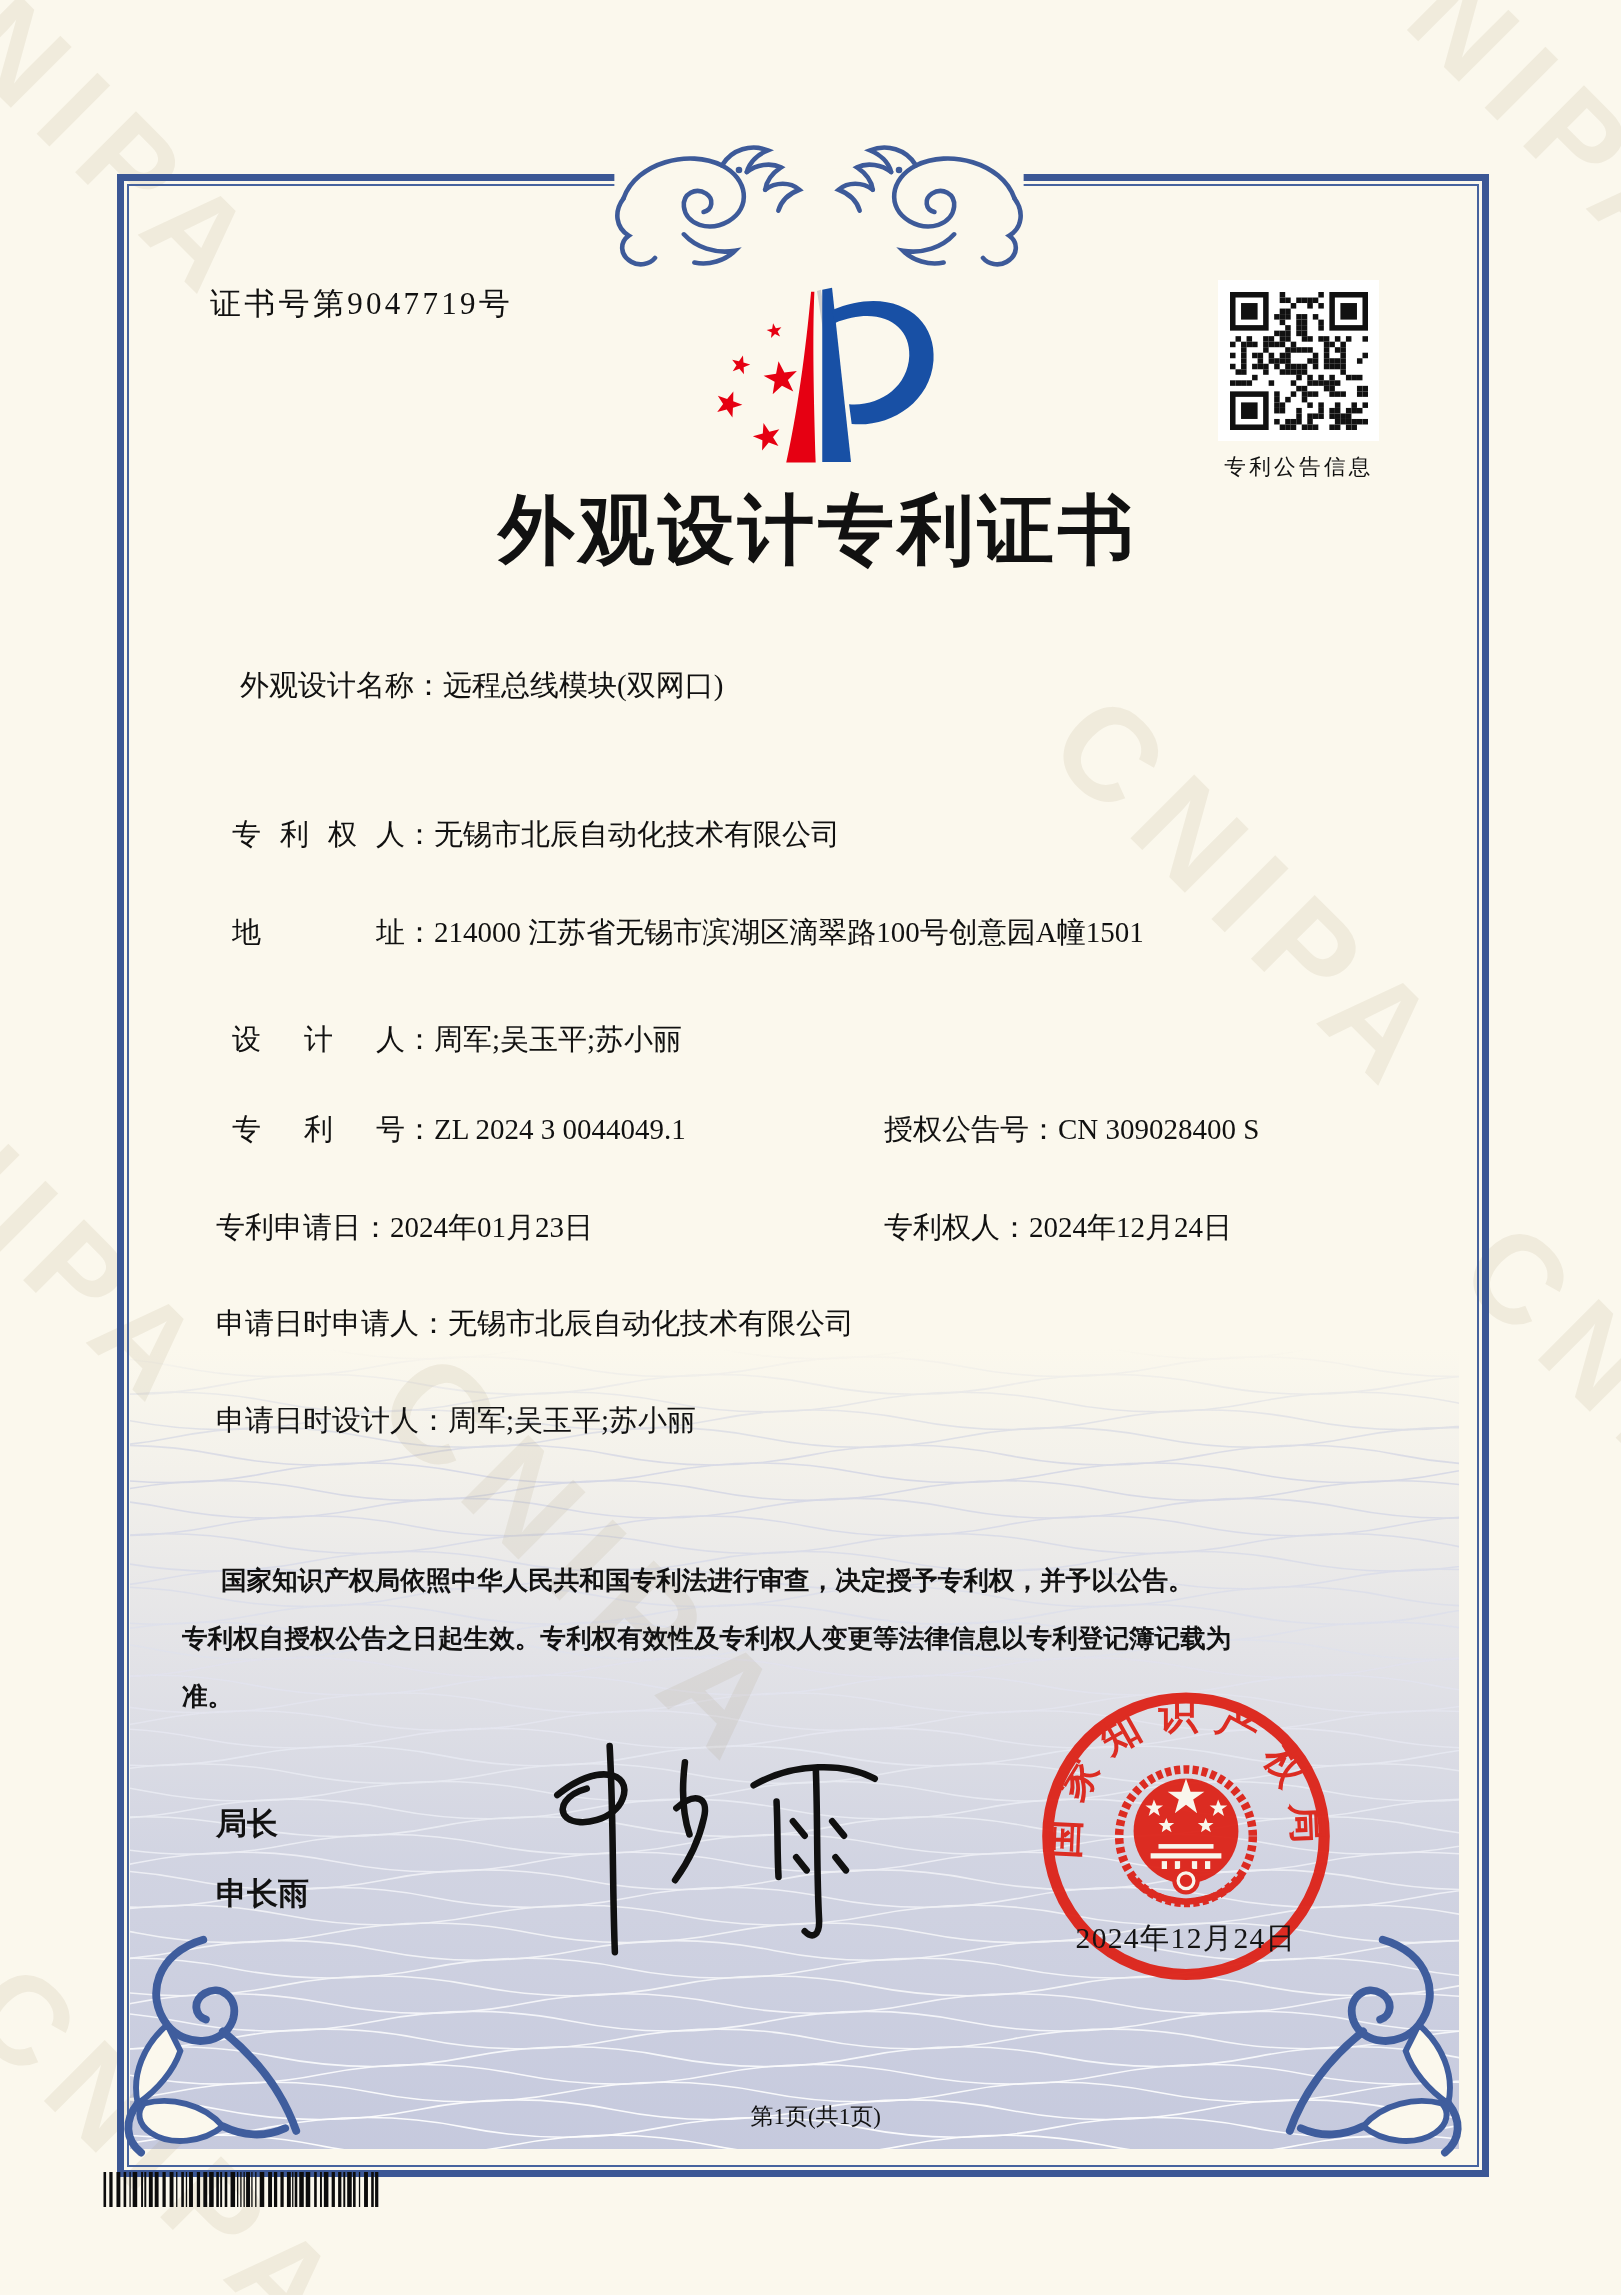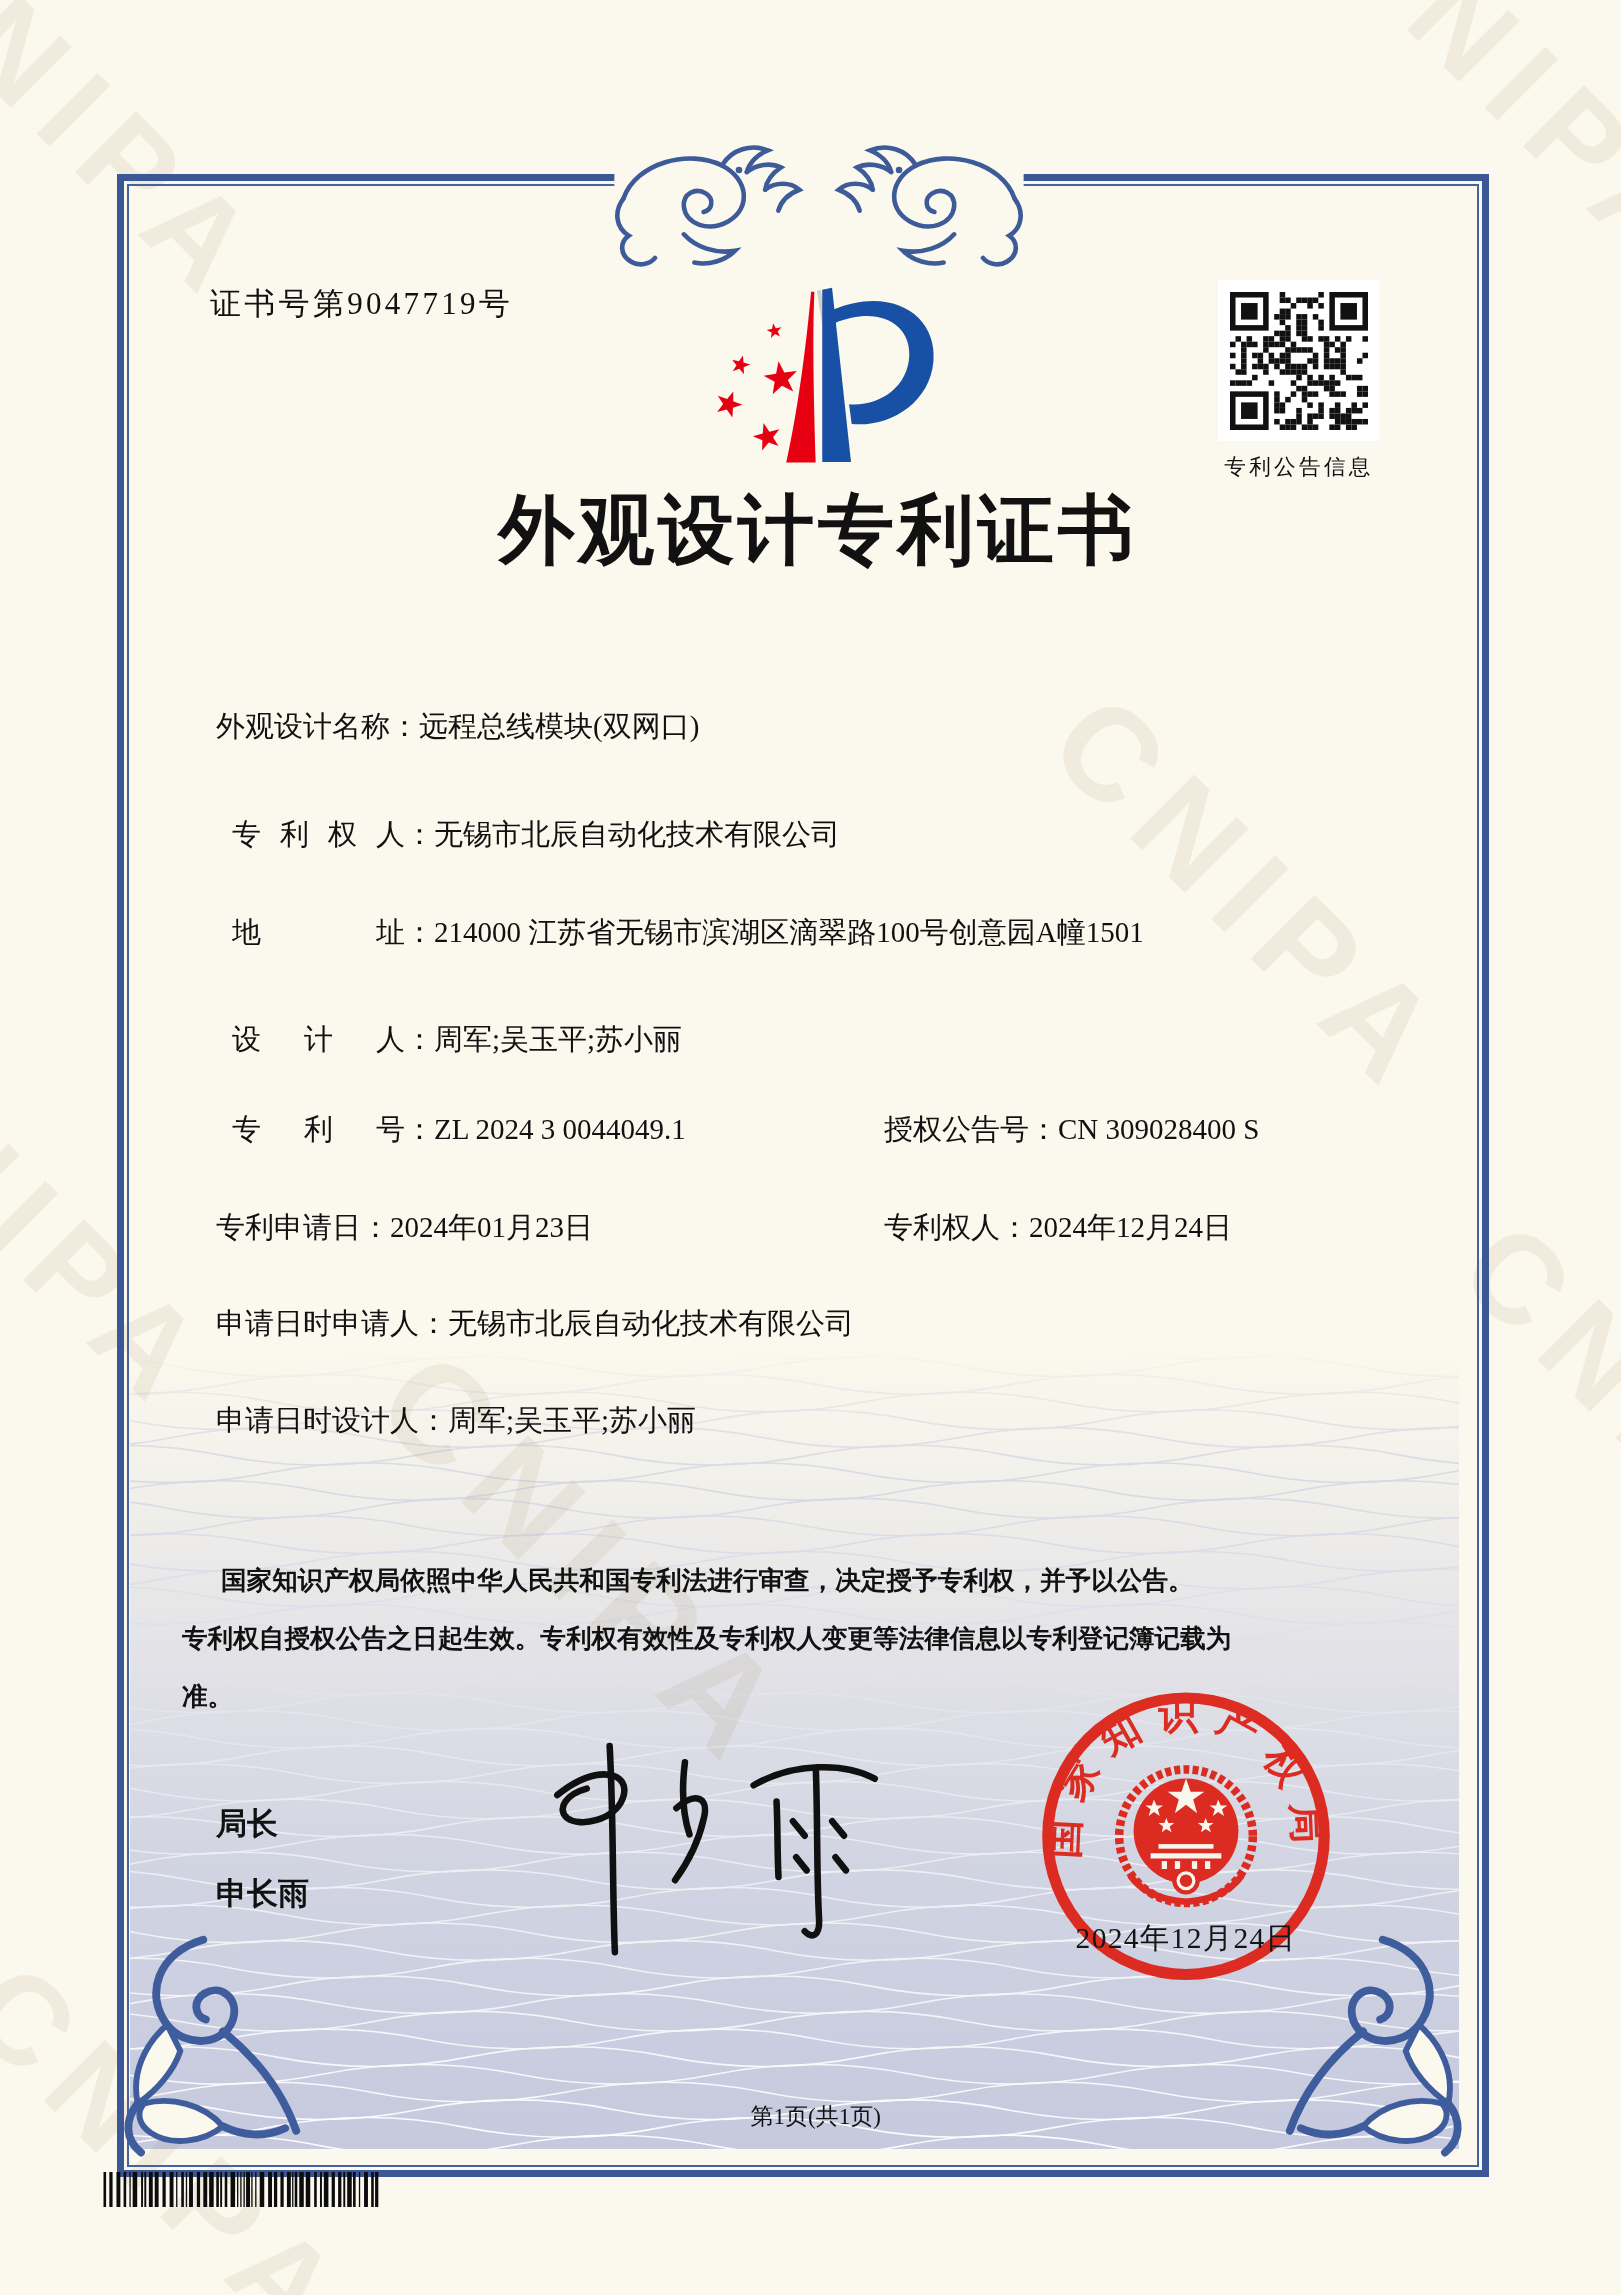--- a/index.html
+++ b/index.html
@@ -386,21 +386,21 @@
         <rect x="0" y="151.20000000000002" width="58.800000000000004" height="58.800000000000004" fill="#111"></rect>
         <rect x="8.4" y="159.6" width="42" height="42" fill="#fff"></rect>
         <rect x="16.8" y="168" width="25.200000000000003" height="25.200000000000003" fill="#111"></rect>
       </svg>
   </div>
   <div class="qr-caption">专利公告信息</div>
 
   <div class="title">外观设计专利证书</div>
 
   <div class="fields">
-    <div class="frow" style="top:707px;">
+    <div class="frow" style="top:666px;margin-left:24px;">
       <span>外观设计名称</span><span>：</span><span>远程总线模块(双网口)</span>
     </div>
     <div class="frow" style="top:815px;">
       <span class="jlabel">专利权人</span><span>：</span><span>无锡市北辰自动化技术有限公司</span>
     </div>
     <div class="frow" style="top:913px;">
       <span class="jlabel">地址</span><span>：</span><span>214000 江苏省无锡市滨湖区滴翠路100号创意园A幢1501</span>
     </div>
     <div class="frow" style="top:1020px;">
       <span class="jlabel">设计人</span><span>：</span><span>周军;吴玉平;苏小丽</span>

